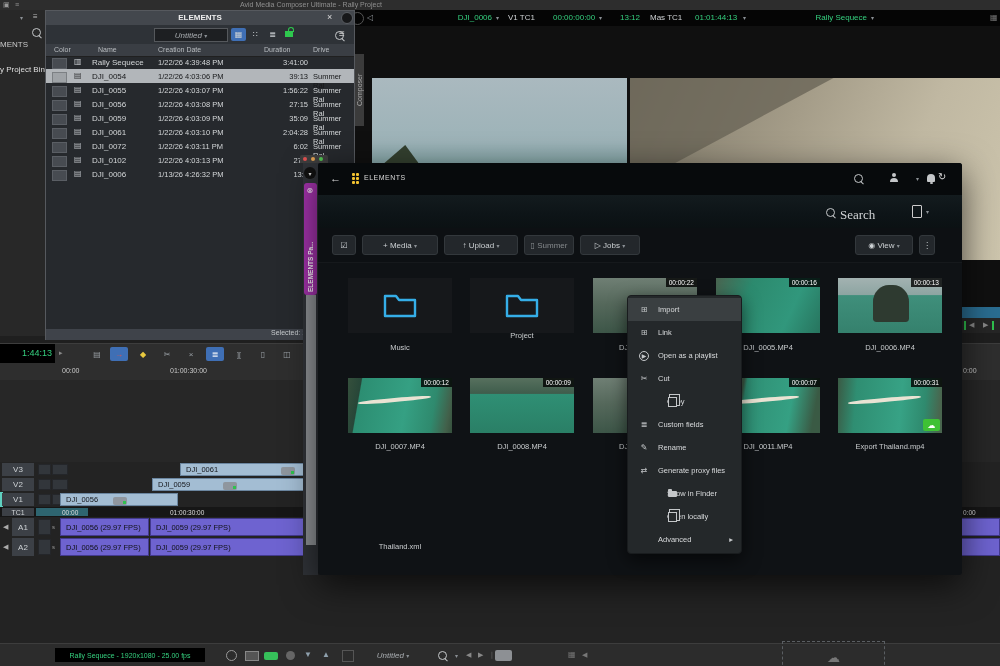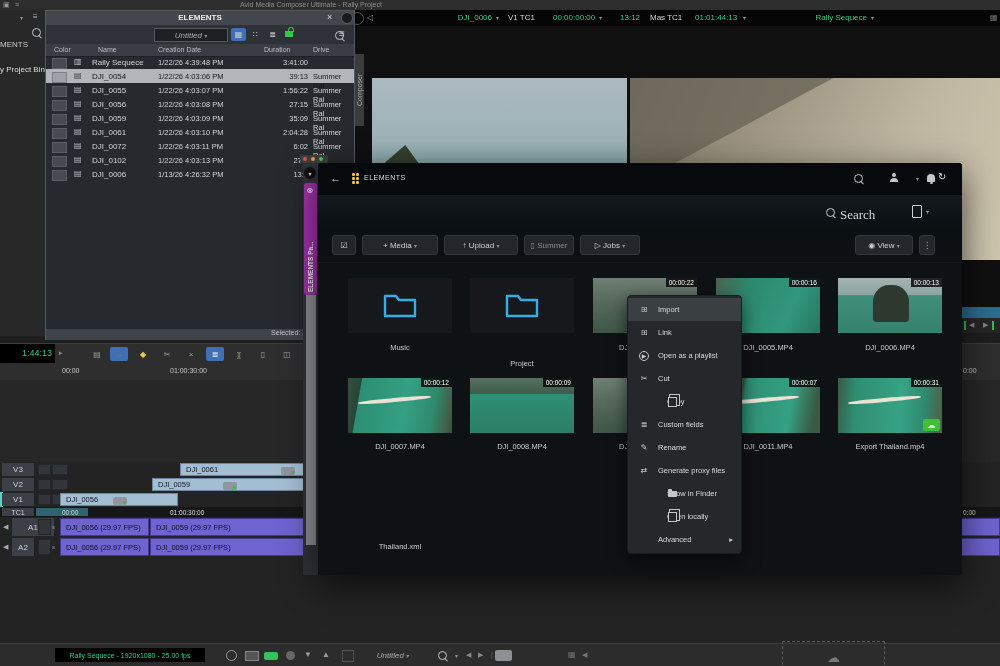--- a/index.html
+++ b/index.html
@@ -289,21 +289,21 @@
   </div>
   <div class="abs trow" style="top:507px;height:10px;background:#161616;">
     <span class="tname ctr" style="font-size:7px;">TC1</span>
     <span class="abs" style="left:36px;top:1px;width:52px;height:8px;background:#2e6570;"></span>
     <span class="abs" style="left:62px;top:1.5px;font-size:6.5px;color:#ddd;">00:00</span>
     <span class="abs" style="left:170px;top:1.5px;font-size:6.5px;color:#ddd;">01:00:30:00</span>
     <span class="abs" style="left:963px;top:1.5px;font-size:6.5px;color:#ddd;">0:00</span>
   </div>
   <div class="abs trow" style="top:517px;height:20px;">
     <span class="abs" style="left:3px;top:6px;color:#aaa;font-size:7px;">◀</span>
-    <span class="tname ctr" style="left:12px;width:42px;">A1</span>
+    <span class="tname ctr" style="left:12px;width:22px;">A1</span>
     <span class="tcell" style="left:38px;"></span>
     <span class="abs" style="left:52px;top:7px;font-size:6px;color:#999;">s</span>
     <span class="abs" style="left:62px;top:7px;font-size:6px;color:#999;">m</span>
     <div class="aclip" style="left:60px;width:89px;"><span>DJI_0056 (29.97 FPS)</span></div>
     <div class="aclip" style="left:150px;width:850px;"><span>DJI_0059 (29.97 FPS)</span></div>
   </div>
   <div class="abs trow" style="top:537px;height:20px;">
     <span class="abs" style="left:3px;top:6px;color:#aaa;font-size:7px;">◀</span>
     <span class="tname ctr" style="left:12px;width:22px;">A2</span>
     <span class="tcell" style="left:38px;"></span>
@@ -369,21 +369,21 @@
         <svg width="34" height="26" viewBox="0 0 34 26">
           <path d="M2 7 L2 23 L32 23 L32 7 L16 7 L13 3 L2 3 Z" fill="none" stroke="#35aee8" stroke-width="2.4" stroke-linejoin="round"></path>
         </svg>
       </div>
     <span class="tlabel" style="left:30px;top:180px;">Music</span>
     <div class="tile ctr" style="left:152px;top:115px;">
         <svg width="34" height="26" viewBox="0 0 34 26">
           <path d="M2 7 L2 23 L32 23 L32 7 L16 7 L13 3 L2 3 Z" fill="none" stroke="#35aee8" stroke-width="2.4" stroke-linejoin="round"></path>
         </svg>
       </div>
-    <span class="tlabel" style="left:152px;top:196px;">Project</span>
+    <span class="tlabel" style="left:152px;top:168px;">Project</span>
     <div class="tile g3" style="left:275px;top:115px;">
         <span class="tc-badge">00:00:22</span>
       </div>
     <span class="tlabel" style="left:275px;top:180px;text-align:left;padding-left:26px;box-sizing:border-box;">DJI</span>
     <div class="tile g6" style="left:398px;top:115px;">
         <span class="tc-badge">00:00:16</span>
       </div>
     <span class="tlabel" style="left:398px;top:180px;">DJI_0005.MP4</span>
     <div class="tile g4 karst" style="left:520px;top:115px;">
         <span class="tc-badge">00:00:13</span>

